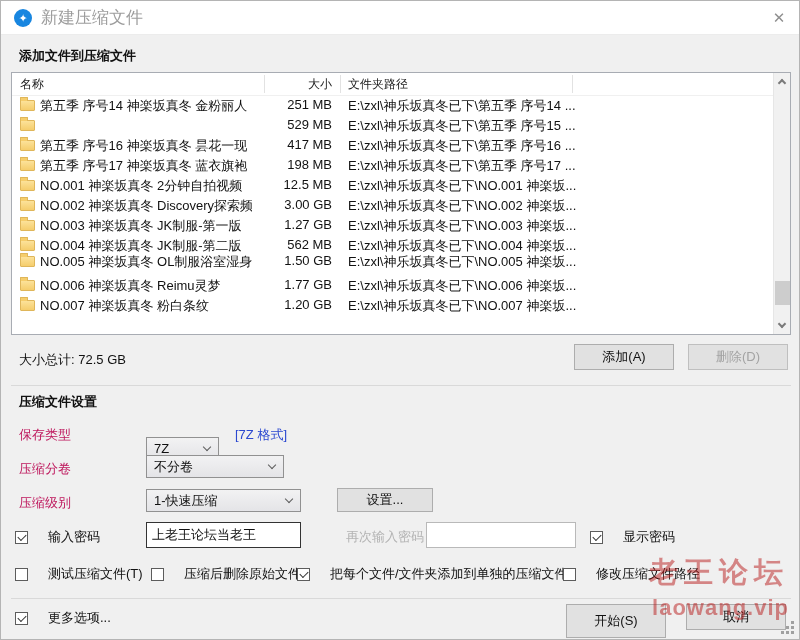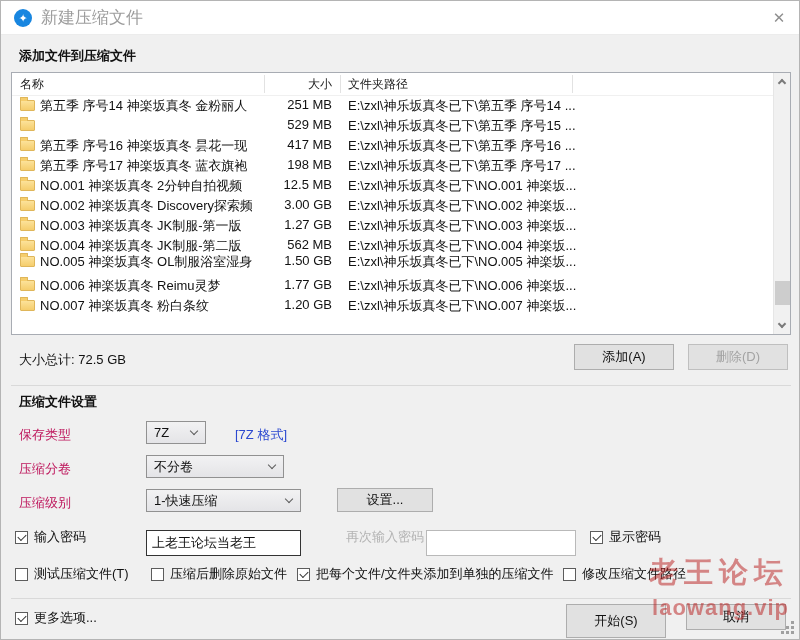--- a/index.html
+++ b/index.html
@@ -45,25 +45,25 @@
 
   .total { position: absolute; left: 18px; top: 350px; font-size: 13px; color: #111; }
 
   .hr { position: absolute; left: 10px; width: 780px; height: 1px; background: #d9d9d9; }
 
   .flabel { position: absolute; left: 18px; font-size: 13px; color: #be185d; }
   .combo { position: absolute; height: 23px; background: linear-gradient(#f2f2f3, #e4e4e7); border: 1px solid #919191; font-size: 13px; line-height: 21px; padding-left: 7px; color: #111; cursor: pointer; }
   .combo .chev { border-color: #5c5c5c; border-width: 1.5px; left: auto; right: 8px; top: 6px; transform: rotate(225deg); }
   .format-link { position: absolute; font-size: 13px; color: #2b48d0; cursor: pointer; }
 
-  .tinput { position: absolute; height: 26px; background: #fff; border: 1px solid #333; font-size: 13px; padding: 0 5px; font-family: inherit; color: #111; margin-top: 8px; }
+  .tinput { position: absolute; height: 26px; background: #fff; border: 1px solid #333; font-size: 13px; padding: 0 5px; font-family: inherit; color: #111; }
   .tinput.dim { border: 1px solid #b9b9b9; }
   .glabel { position: absolute; font-size: 13px; color: #b3b3b3; }
 
-  .cb { position: absolute; display: flex; align-items: center; gap: 6px; font-size: 13px; color: #111; cursor: pointer; white-space: nowrap; }
+  .cb { position: absolute; display: flex; align-items: center; gap: 20px; font-size: 13px; color: #111; cursor: pointer; white-space: nowrap; }
   .cb .box { width: 13px; height: 13px; background: #fff; border: 1px solid #5c5c5c; position: relative; flex: 0 0 13px; }
   .cb.checked .box::after { content: ""; position: absolute; left: 2px; top: 2px; width: 7px; height: 4px; border-left: 1.6px solid #333; border-bottom: 1.6px solid #333; transform: rotate(-45deg); }
 
   
   .wm { position: absolute; right: 10px; top: 552px; text-align: right; z-index: 9; pointer-events: none; color: #b91c1c; opacity: 0.5; font-weight: bold; }
   .wm .l1 { font-size: 29px; letter-spacing: 6px; }
   .wm .l2 { font-size: 22px; letter-spacing: 1px; margin-top: 2px; }
 
   
   .grip { position: absolute; right: 5px; bottom: 5px; width: 13px; height: 13px; }
@@ -172,21 +172,21 @@
 
   <div class="total">大小总计: 72.5 GB</div>
   <button class="btn" style="left:573px;top:343px;width:100px;height:26px">添加(A)</button>
   <button class="btn disabled" style="left:687px;top:343px;width:100px;height:26px">删除(D)</button>
 
   <div class="hr" style="top:384px"></div>
 
   <div class="sec-title" style="top:392px">压缩文件设置</div>
 
   <div class="flabel" style="top:425px">保存类型</div>
-  <div class="combo" style="left:145px;top:420px;width:60px">
+  <div class="combo" style="left:145px;top:436px;width:73px">
     <span>7Z</span>
     <i class="chev"></i>
   </div>
   <span class="format-link" style="left:234px;top:425px">[7Z 格式]</span>
 
   <div class="flabel" style="top:459px">压缩分卷</div>
   <div class="combo" style="left:145px;top:454px;width:138px">
     <span>不分卷</span>
     <i class="chev"></i>
   </div>

